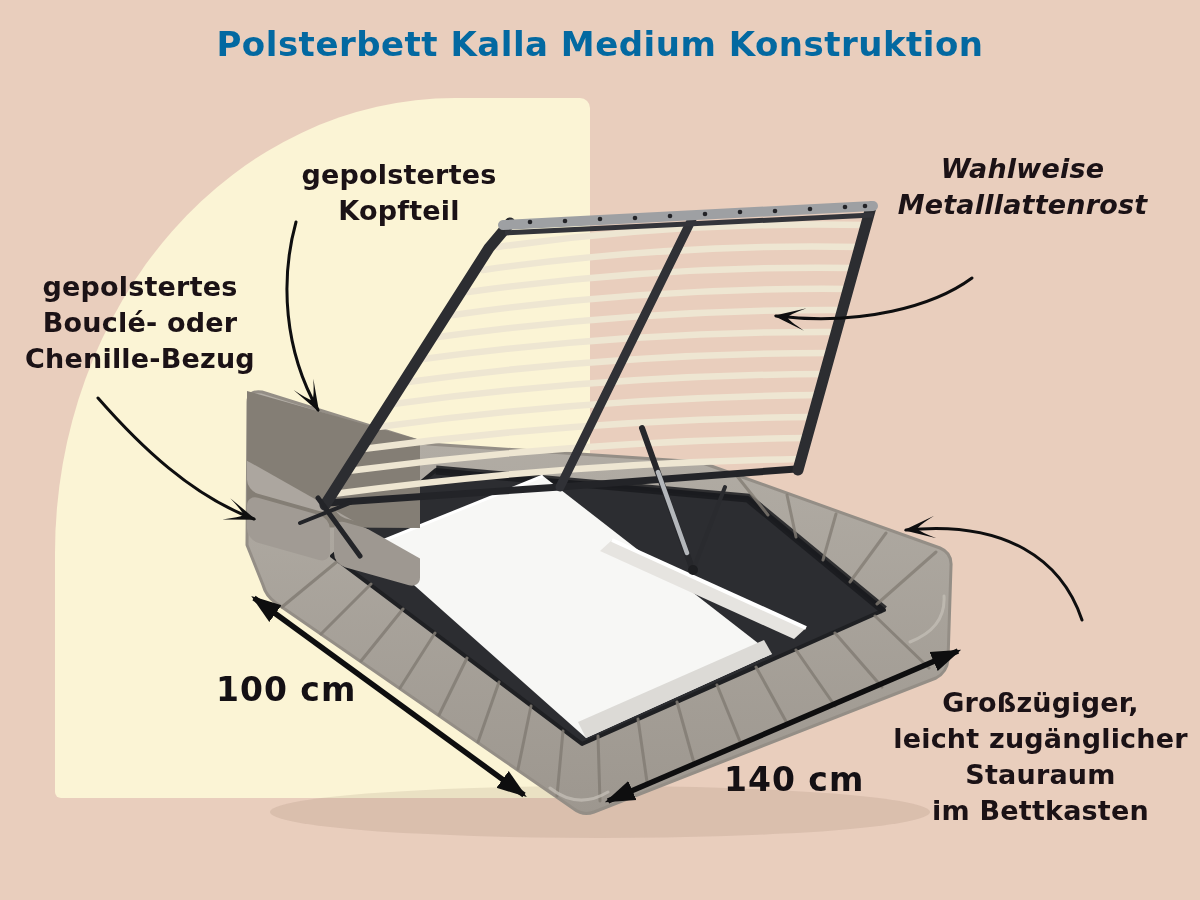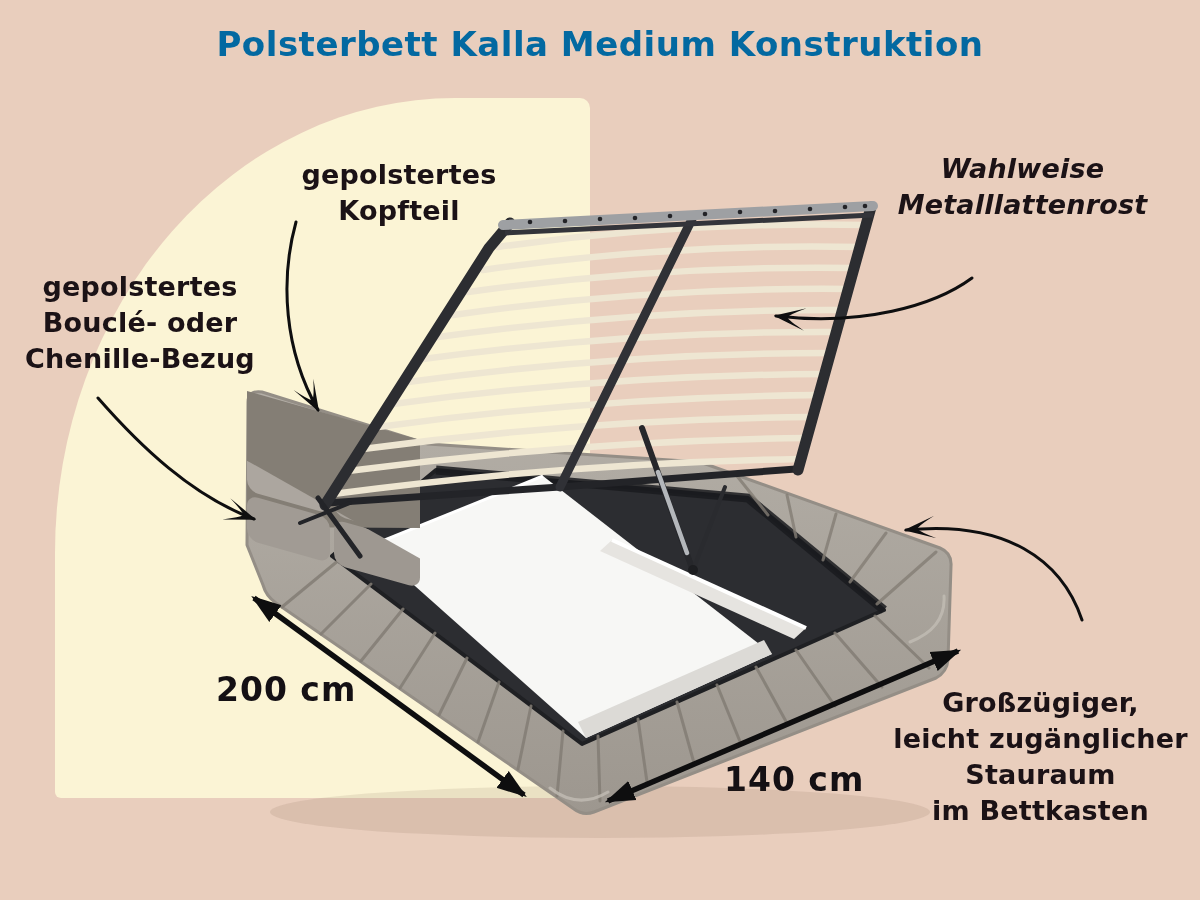--- a/index.html
+++ b/index.html
@@ -60,21 +60,21 @@
     <span>Chenille-Bezug</span>
   </div>
 
   <div class="note note-stauraum">
     <span>Großzügiger,</span>
     <span>leicht zugänglicher</span>
     <span>Stauraum</span>
     <span>im Bettkasten</span>
   </div>
 
-  <div class="dim-label dim-200">200 cm</div>
+  <div class="dim-label dim-200">100 cm</div>
   <div class="dim-label dim-140">140 cm</div>
 
   <svg class="overlay" width="1200" height="900" viewBox="0 0 1200 900">
     <defs>
       <linearGradient id="fabric" x1="0" y1="0" x2="0" y2="1">
         <stop offset="0" stop-color="#b4afa7"></stop>
         <stop offset="1" stop-color="#9d978f"></stop>
       </linearGradient>
       <marker id="dart" viewBox="0 0 30 22" refX="28" refY="11" markerWidth="34" markerHeight="26" markerUnits="userSpaceOnUse" orient="auto">
         <path d="M30 11 L2 1 Q16 8 18 11 Q16 14 2 21 Z" fill="#0e0e0f"></path>

